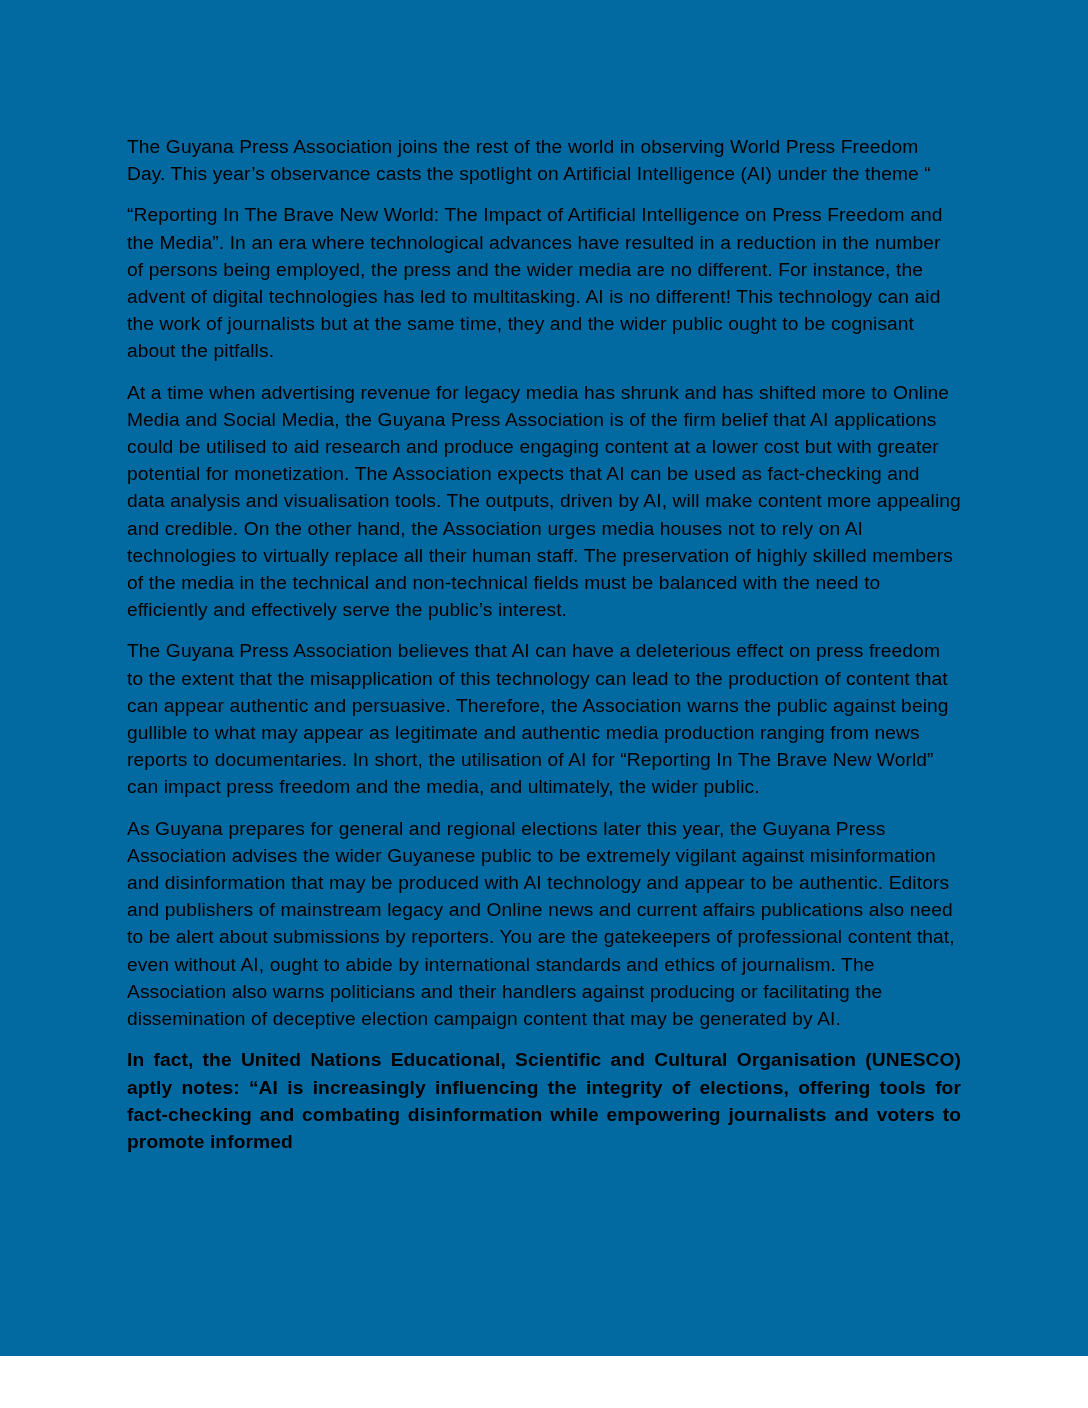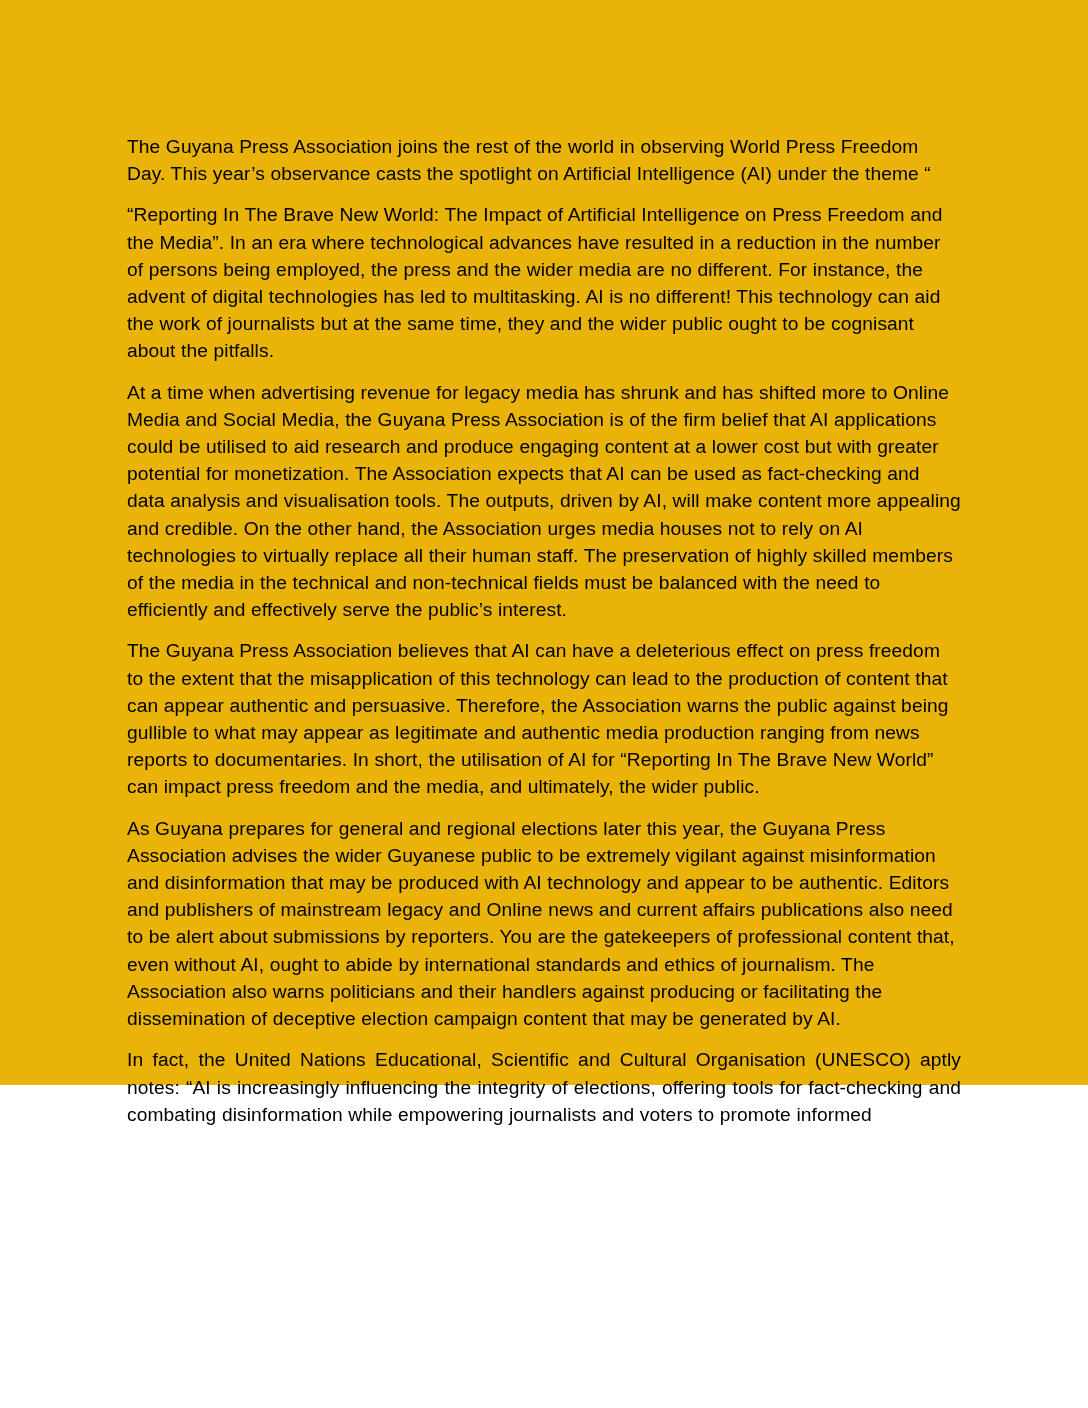--- a/index.html
+++ b/index.html
@@ -14,22 +14,22 @@
     position: relative;
     overflow: hidden;
     font-family: "Liberation Sans", sans-serif;
     -webkit-font-smoothing: antialiased;
   }
   .page {
     position: absolute;
     top: 0;
     left: 0;
     width: 1088px;
-    height: 1085px;
-    background: #eab308;
+    height: 1356px;
+    background: #0369a1;
   }
   .doc-body {
     position: absolute;
     left: 127px;
     top: 133px;
     width: 834px;
   }
   .para {
     margin: 0 0 14px 0;
     font-size: 19.2px;
@@ -39,20 +39,21 @@
     letter-spacing: 0.005em;
     word-spacing: 0.005em;
     white-space: pre-wrap;
   }
   .para.justified {
     text-align: justify;
     text-justify: inter-word;
   }
   .para.last {
     margin-bottom: 5px;
+    font-weight: bold;
   }
 </style>
 </head>
 <body>
 
 <div class="page">
   <div class="doc-body">
 
     <p class="para">The Guyana Press Association joins the rest of the world in observing World Press Freedom Day. This year’s observance casts the spotlight on Artificial Intelligence (AI) under the theme “</p>
 

